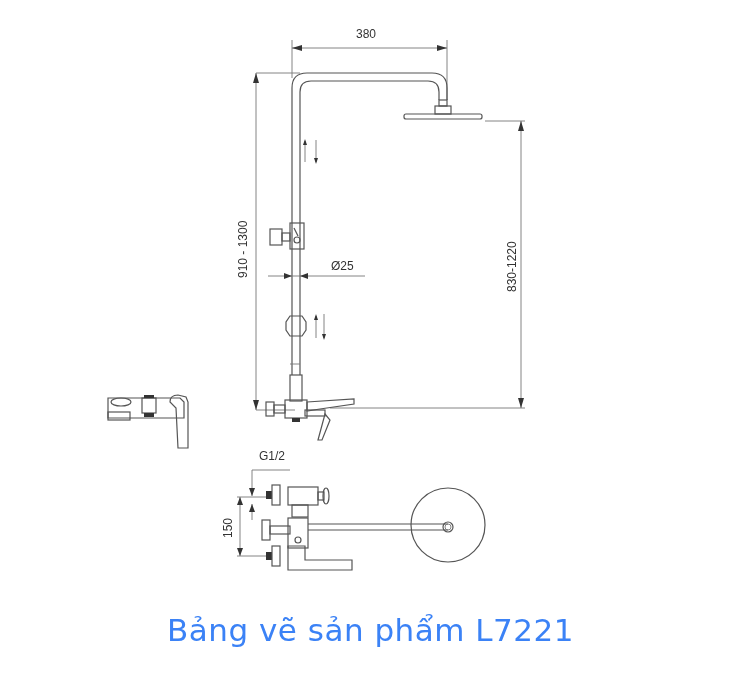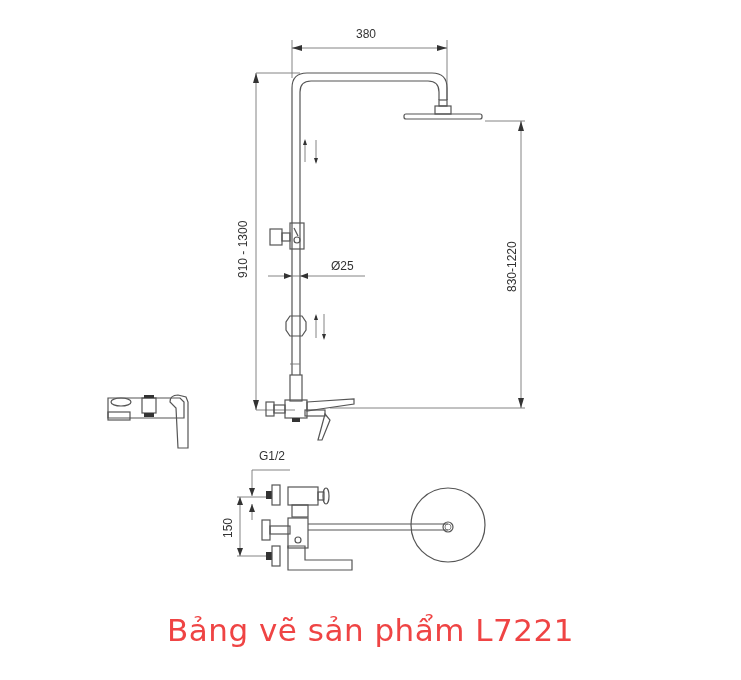--- a/index.html
+++ b/index.html
@@ -1,21 +1,21 @@
 <!DOCTYPE html>
 <html><head>
   <meta charset="utf-8">
   <style>
     html, body { margin: 0; padding: 0; background: #ffffff; }
     body { width: 741px; height: 680px; position: relative; overflow: hidden; font-family: "Liberation Sans", sans-serif; }
     #drawing { position: absolute; left: 0; top: 0; width: 741px; height: 610px; }
     .dim-text { font-family: "Liberation Sans", sans-serif; font-size: 12px; fill: #333333; }
     .caption {
       position: absolute; left: 0; top: 612px; width: 741px; text-align: center;
-      font-family: "DejaVu Sans", sans-serif; font-size: 31px; color: #ef4444;
+      font-family: "DejaVu Sans", sans-serif; font-size: 31px; color: #3b82f6;
       letter-spacing: 0.5px; font-weight: normal;
     }
     .ln { stroke: #555555; stroke-width: 1.2; fill: none; }
     .ln-thin { stroke: #777777; stroke-width: 0.9; fill: none; }
     .dark { fill: #333333; }
   </style>
 </head>
 <body>
 
 <svg id="drawing" viewBox="0 0 741 610" xmlns="http://www.w3.org/2000/svg">

